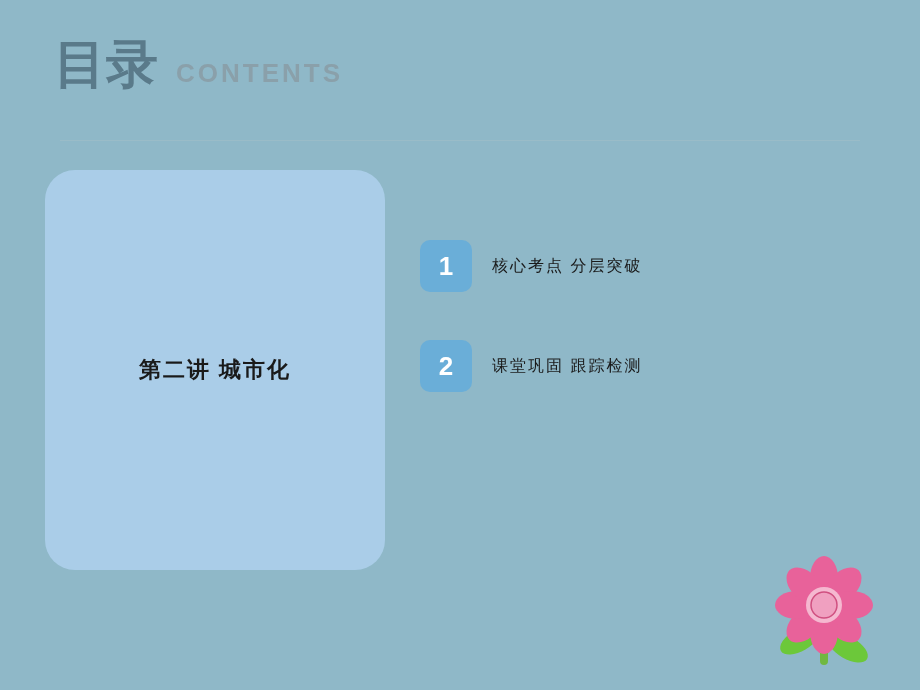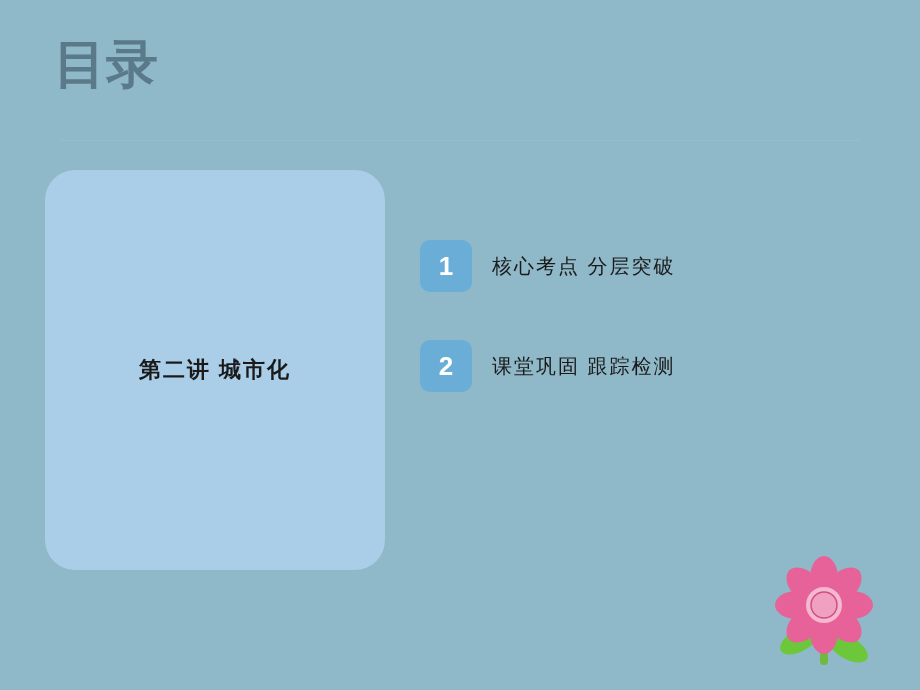--- a/index.html
+++ b/index.html
@@ -88,41 +88,42 @@
       display: flex;
       align-items: center;
       justify-content: center;
       font-size: 26px;
       font-weight: bold;
       color: white;
       flex-shrink: 0;
     }
 
     .item-text {
-      font-size: 20px;
+      font-size: 16px;
       color: #1a1a1a;
       font-weight: 500;
       letter-spacing: 2px;
       white-space: nowrap;
     }
 
     
     .flower-container {
       position: absolute;
       bottom: 20px;
       right: 40px;
       width: 110px;
       height: 130px;
     }
   </style>
 </head>
 <body>
 
 <div class="header">
   <span class="title-chinese">目录</span>
+  <span class="title-english">CONTENTS</span>
 </div>
 
 <div class="divider"></div>
 
 <div class="blue-box">
   <span class="blue-box-label">第二讲    城市化</span>
 </div>
 
 <div class="items-container">
   <div class="item-row">

